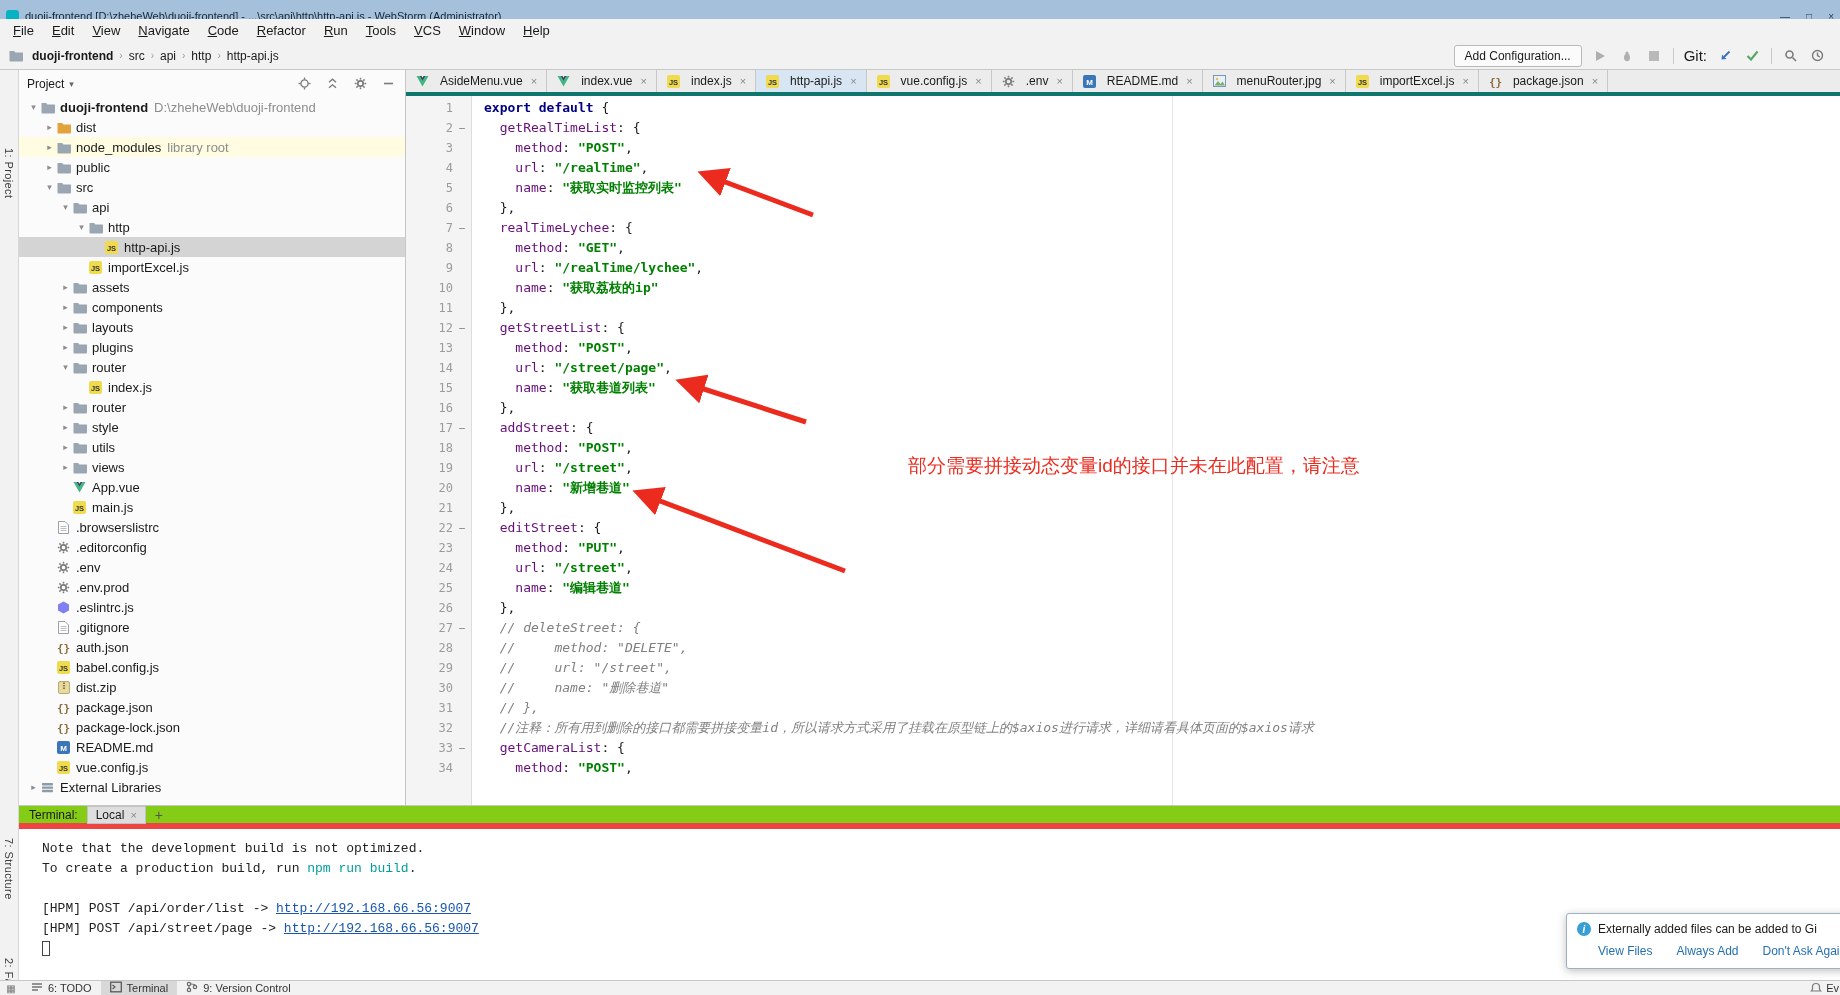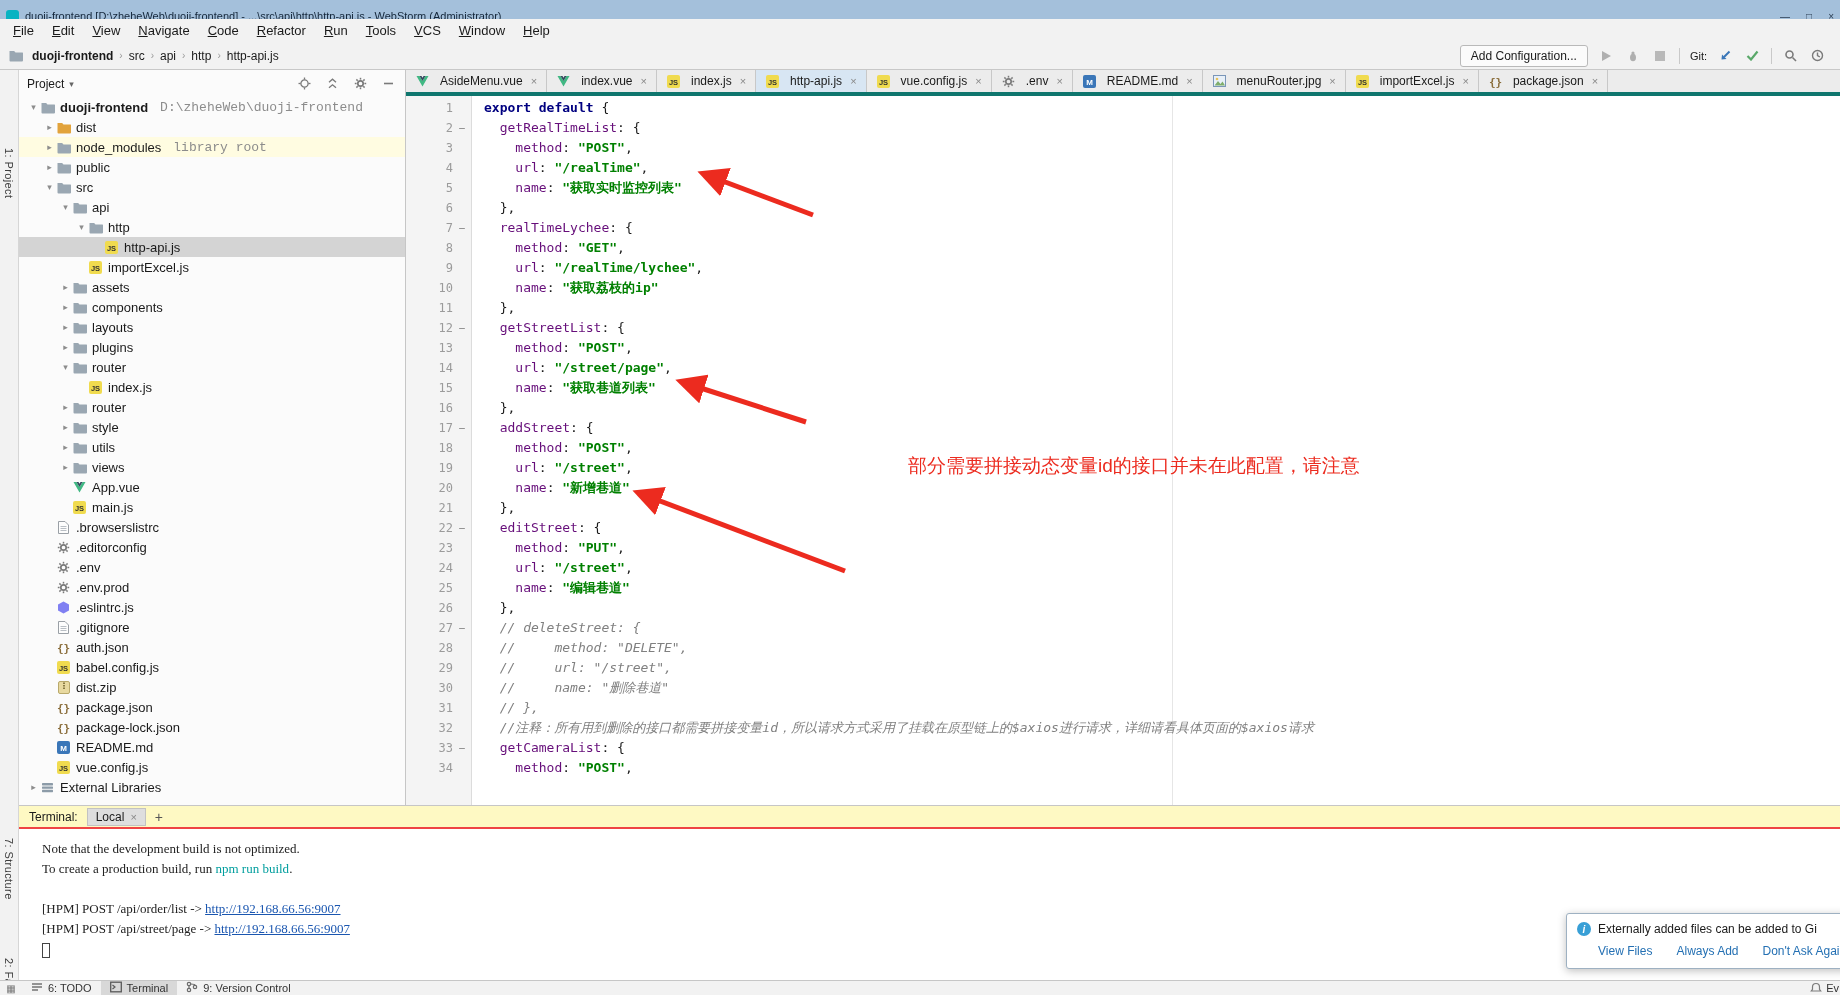--- a/index.html
+++ b/index.html
@@ -21,21 +21,21 @@
   
   .navbar { position:absolute; left:0; top:42px; width:1840px; height:28px; background:#F2F2F2; border-bottom:1px solid #C8C8C8; display:flex; align-items:center; padding:0 8px; }
   .crumbs { display:flex; align-items:center; gap:3px; font-size:12px; }
   .crumb { display:inline-flex; align-items:center; gap:4px; }
   .crumb.first { font-weight:bold; }
   .crumb-sep { color:#9a9a9a; font-size:10px; padding:0 3px; }
   .nav-right { margin-left:auto; display:flex; align-items:center; gap:10px; padding-right:6px;padding-left:22px; }
   .add-config { font:12px "Liberation Sans",sans-serif; background:#FBFBFB; border:1px solid #B9B9B9; border-radius:3px; padding:3px 10px; color:#1a1a1a; }
   .tbi { width:17px; height:17px; display:inline-flex; align-items:center; justify-content:center; }
   .tb-sep { width:1px; height:16px; background:#C9C9C9; }
-  .git-label { font-size:11px; }
+  .git-label { font-size:15px; }
 
   
   .left-stripe { position:absolute; left:0; top:70px; width:19px; height:910px; background:#F2F2F2; border-right:1px solid #D6D6D6; }
   .stripe-label { position:absolute; left:3px; writing-mode:vertical-rl; font-size:11px; color:#3c3c3c; letter-spacing:.4px; white-space:nowrap; }
   #stripe-project { top:78px; }
   #stripe-structure { top:768px; }
   #stripe-favorites { top:888px; }
 
   
   .project-panel { position:absolute; left:19px; top:70px; width:387px; height:735px; background:#FBFBFB; border-right:1px solid #C6C6C6; overflow:hidden; }
@@ -43,21 +43,21 @@
   .pp-caret { color:#666; font-size:9px; }
   .pp-icons { margin-left:auto; display:flex; gap:11px; align-items:center; }
   .tree { font-size:13px; }
   .tree-row { height:20px; display:flex; align-items:center; white-space:nowrap; cursor:default; }
   .tree-row.selected { background:var(--selection-gray,#D4D4D4); }
   .tree-row.lib-hl { background:var(--node-modules-yellow,#FFFCE1); }
   .tree-arrow { width:13px; flex:0 0 13px; text-align:center; color:#8c8c8c; font-size:9px; }
   .ficon { width:15px; height:14px; flex:0 0 15px; display:inline-flex; align-items:center; justify-content:center; margin-right:5px; }
   .ficon svg { display:block; }
   .tree-label.bold { font-weight:bold; }
-  .tree-suffix { color:#8c8c8c; margin-left:12px;font-family:Liberation Mono, monospace; }
+  .tree-suffix { color:#8c8c8c; margin-left:6px; }
 
   
   .tabbar { position:absolute; left:406px; top:70px; width:1434px; height:26px; background:#ECECEC; border-bottom:4px solid #0f766e; display:flex; align-items:stretch; }
   .etab { display:inline-flex; align-items:center; gap:5px; padding:0 9px; border-right:1px solid #C8C8C8; font-size:12px; background:#ECECEC; }
   .etab.active { background:#D8E6F3; }
   .etab .close { color:#888; font-size:11px; margin-left:3px; }
 
   
   .editor { position:absolute; left:406px; top:96px; width:1434px; height:709px; background:#fff; overflow:hidden; font-family:"DejaVu Sans Mono",monospace; }
   .gutter { position:absolute; left:0; top:0; width:66px; height:100%; background:#F4F4F4; border-right:1px solid #DCDCDC; padding-top:2px; }
@@ -72,25 +72,25 @@
   .tk-c { color:var(--comment-gray,#808080); font-style:italic; }
   .tk-t { color:#1a1a1a; }
   .margin-guide { position:absolute; left:766px; top:0; width:1px; height:100%; background:#E6E6E6; }
 
   
   .arrows-svg { position:absolute; left:0; top:0; width:1840px; height:995px; pointer-events:none; z-index:6; }
   .annotation-text { position:absolute; left:908px; top:453px; font-size:19px; color:var(--annotation-red,#EC2B1F); z-index:6; white-space:nowrap; }
 
   
   .terminal { position:absolute; left:19px; top:805px; width:1821px; height:175px; background:#fff; border-top:1px solid #C6C6C6; }
-  .term-header { height:23px; display:flex; align-items:center; gap:9px; padding:0 10px; font-size:12px; background:#fef9c3; border-bottom:2px solid #ef4444; }
+  .term-header { height:23px; display:flex; align-items:center; gap:9px; padding:0 10px; font-size:12px; background:#84cc16; border-bottom:6px solid #ef4444; }
   .term-tab { display:inline-flex; align-items:center; gap:6px; background:#DEDEDE; border:1px solid #C2C2C2; padding:1px 8px; font-size:12px; }
   .term-tab-close { color:#888; font-size:11px; }
   .term-plus { color:#555; font-size:14px; }
-  .term-body { padding:10px 0 0 23px; font-family:Liberation Serif, serif; font-size:13px; color:#222; }
+  .term-body { padding:10px 0 0 23px; font-family:Liberation Mono, monospace; font-size:13px; color:#222; }
   .term-line { height:20px; line-height:20px; white-space:pre; }
   .tm-t { color:#222; }
   .tm-cmd { color:var(--npm-teal,#009E9E); }
   .tm-link { color:var(--link-blue,#1A56B0); text-decoration:underline; }
   .term-cursor { display:inline-block; width:8px; height:15px; border:1px solid #444; vertical-align:middle; }
 
   
   .statusbar { position:absolute; left:0; top:980px; width:1840px; height:15px; background:#F2F2F2; border-top:1px solid #C6C6C6; display:flex; align-items:center; font-size:11px; color:#333; }
   .sb-corner { width:22px; text-align:center; color:#777; font-size:10px; }
   #sb-items { display:flex; height:100%; }

